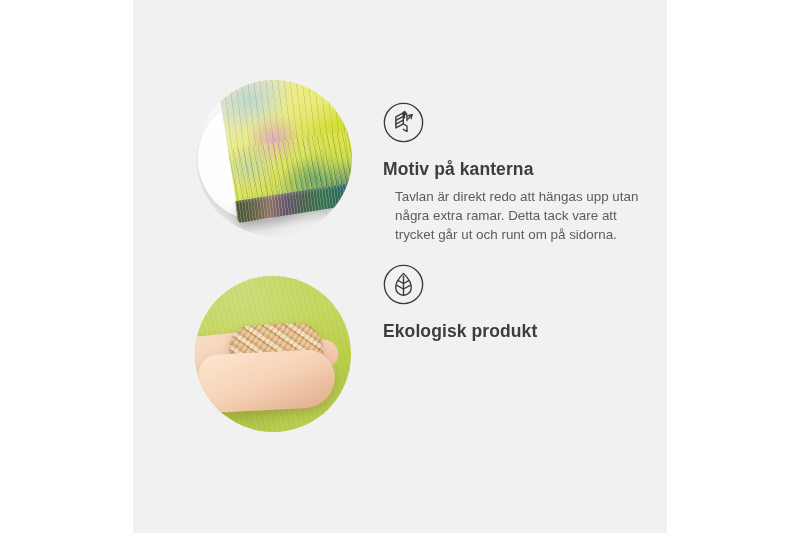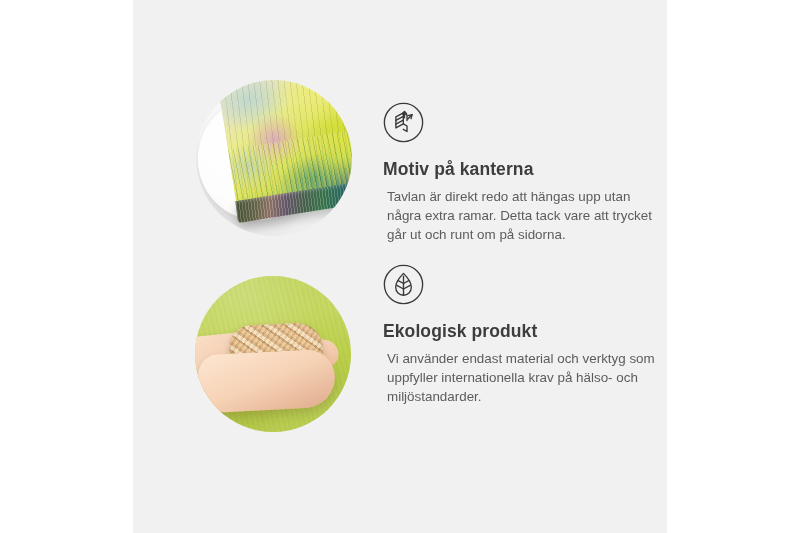--- a/index.html
+++ b/index.html
@@ -285,21 +285,21 @@
 
   .feat-title {
     margin: 16px 0 0 0;
     font-size: 17.5px;
     font-weight: bold;
     color: #3d3d3d;
     letter-spacing: .1px;
     line-height: 1.2;
   }
   .feat-desc {
-    margin: 7px 0 0 4px;
+    margin: 7px 0 0 12px;
     font-size: 13.4px;
     line-height: 1.42;
     color: #5c5c5c;
     max-width: 268px;
   }
 </style>
 </head>
 <body>
 
 <div class="stage">
@@ -353,18 +353,17 @@
           <circle class="ring" cx="21" cy="21" r="19.6"></circle>
           <path d="M21 9.6 C15.4 15.2 13.0 19.8 13.0 23.8 C13.0 28.6 16.6 32.0 21 32.0 C25.4 32.0 29.0 28.6 29.0 23.8 C29.0 19.8 26.6 15.2 21 9.6 Z"></path>
           <line x1="21" y1="12.6" x2="21" y2="32.0"></line>
           <line x1="21" y1="20.0" x2="15.6" y2="17.0"></line>
           <line x1="21" y1="20.0" x2="26.4" y2="17.0"></line>
           <line x1="21" y1="25.6" x2="14.2" y2="21.8"></line>
           <line x1="21" y1="25.6" x2="27.8" y2="21.8"></line>
         </svg>
 
         <div class="feat-title">Ekologisk produkt</div>
-        <p class="feat-desc">Vi använder endast material och verktyg som uppfyller internationella krav på hälso- och miljöstandarder.</p>
       </div>
     </div>
 
   </div>
 </div>
 
 </body></html>

